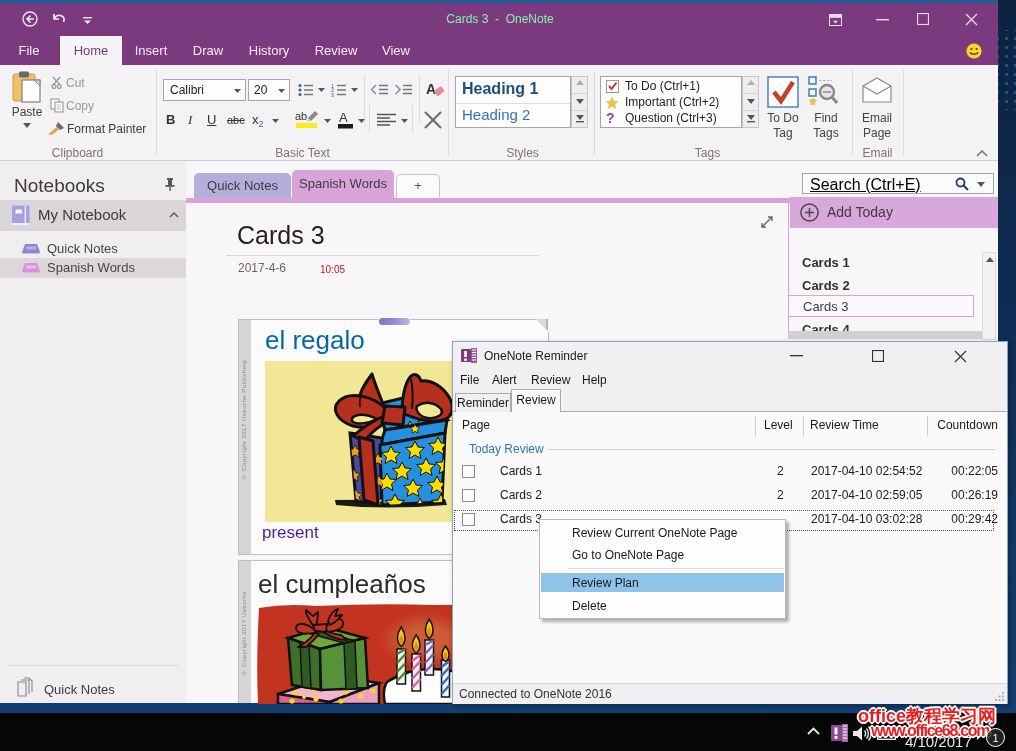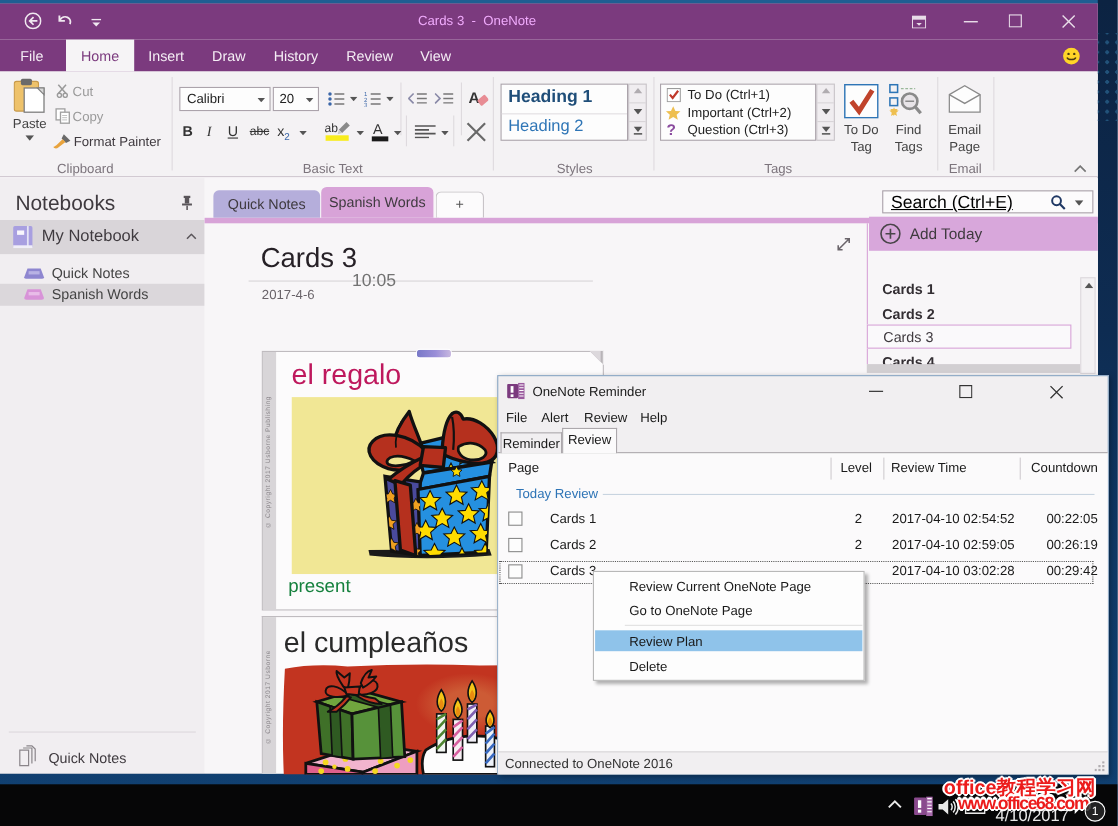--- a/index.html
+++ b/index.html
@@ -46,21 +46,21 @@
 
     <svg class="abs" style="left:51px;top:9px" width="16" height="14" viewBox="0 0 16 14">
       <path d="M3 2 L3 7 L8 7" stroke="#f0e8f0" stroke-width="1.7" fill="none"></path>
       <path d="M3.3 6.2 C5 3.6 8 2.6 10.4 3.8 C12.8 5 13.6 7.6 12.6 10" stroke="#f0e8f0" stroke-width="1.7" fill="none"></path>
     </svg>
 
     <svg class="abs" style="left:83px;top:14px" width="9" height="8" viewBox="0 0 9 8">
       <rect x="0" y="0" width="9" height="1.4" fill="#f0e8f0"></rect>
       <path d="M1 3.5 L4.5 7 L8 3.5 Z" fill="#f0e8f0"></path>
     </svg>
-    <div class="abs" style="left:380px;top:0;width:240px;height:33px;line-height:33px;color:#f0abfc;font-size:12px;">Cards 3&nbsp; -&nbsp; OneNote</div>
+    <div class="abs" style="left:380px;top:0;width:240px;height:33px;line-height:33px;text-align:center;color:#86efac;font-size:12px;">Cards 3&nbsp; -&nbsp; OneNote</div>
 
     <svg class="abs" style="left:829px;top:11px" width="13" height="12" viewBox="0 0 13 12">
       <rect x="0.5" y="0.5" width="12" height="11" fill="none" stroke="#e8dce8"></rect>
       <rect x="0.5" y="0.5" width="12" height="3.4" fill="#e8dce8"></rect>
       <path d="M6.5 9.5 L4 6.8 H9 Z" fill="#e8dce8"></path>
     </svg>
 
     <svg class="abs" style="left:876px;top:16px" width="13" height="2" viewBox="0 0 13 2">
         <rect width="13" height="1.4" fill="#e8dce8"></rect>
       </svg>
@@ -360,21 +360,21 @@
           <path d="M8.5 8.5 L13 13" stroke="#1f3864" stroke-width="2"></path>
         </svg>
         <svg class="abs" style="left:174px;top:8px" width="8" height="5" viewBox="0 0 8 5">
             <path d="M0 0 H8 L4 5 Z" fill="#555"></path>
           </svg>
       </div>
 
       <div class="abs" style="left:51px;top:59px;font-size:25px;color:#262026;">Cards 3</div>
       <div class="abs" style="left:40px;top:93px;width:313px;height:1px;background:#d8d4d8;"></div>
       <div class="abs" style="left:52px;top:99px;font-size:12px;color:#6a646a;">2017-4-6</div>
-      <div class="abs" style="left:134px;top:85px;font-size:16px;color:#737373;">10:05</div>
+      <div class="abs" style="left:134px;top:102px;font-size:10px;color:#b91c1c;">10:05</div>
 
       <svg class="abs" style="left:574px;top:53px" width="14" height="14" viewBox="0 0 14 14">
         <path d="M2 12 L12 2 M8 2 H12 V6 M2 8 V12 H6" stroke="#6a646a" stroke-width="1.4" fill="none"></path>
       </svg>
 
       <div class="abs" style="left:604px;top:35px;width:208px;height:31px;background:#d8a7db;">
         <svg class="abs" style="left:10px;top:6px" width="19" height="19" viewBox="0 0 19 19">
           <circle cx="9.5" cy="9.5" r="8.6" fill="none" stroke="#4a454a" stroke-width="1.5"></circle>
           <path d="M9.5 5 V14 M5 9.5 H14" stroke="#4a454a" stroke-width="1.5"></path>
         </svg>
@@ -392,21 +392,21 @@
 
       <div class="abs" style="left:796px;top:90px;width:14px;height:88px;background:#f3f1f3;border:1px solid #dcd8dc;">
         <svg class="abs" style="left:3px;top:4px" width="8" height="5" viewBox="0 0 8 5">
             <path d="M0 5 H8 L4 0 Z" fill="#555"></path>
           </svg>
       </div>
 
       <div class="abs" style="left:52px;top:157px;width:311px;height:236px;background:#fcfbfc;border:1px solid #bfbbbf;">
         <div class="abs" style="left:0;top:0;width:12px;height:234px;background:#d8d5d8;"></div>
         <div class="abs" style="left:2px;top:40px;font-size:6px;color:#8a858a;writing-mode:vertical-rl;transform:rotate(180deg);letter-spacing:0.5px;">© Copyright 2017 Usborne Publishing</div>
-        <div class="abs" style="left:26px;top:5px;font-size:26px;color:#be185d;">el regalo</div>
+        <div class="abs" style="left:26px;top:5px;font-size:26px;color:#0369a1;">el regalo</div>
 
         <svg class="abs" style="left:26px;top:41px" width="262" height="161" viewBox="0 0 262 161">
           <rect width="262" height="161" fill="#f1e795"></rect>
 
           <path d="M70 139 L180 138 L182 144 Q120 149 71 144 Z" fill="#1a1a1a"></path>
           <defs>
             <clipPath id="cpfront">
                 <path d="M115 84 L180 72 L177 141 L117 144 Z"></path>
               </clipPath>
             <clipPath id="cpleft">
@@ -469,21 +469,21 @@
 
             <path d="M120 45 L117 62 L138 64 L140 46 Z"></path>
           </g>
 
           <path d="M93 54 C88 55 85 58 88 61 C93 64 104 62 112 58 C106 55 99 53 93 54 Z" fill="#f1e795" stroke="#111" stroke-width="2.5"></path>
           <path d="M152 45 C160 40 170 41 176 48 C179 53 173 58 163 57 C155 56 150 50 152 45 Z" fill="#f1e795" stroke="#111" stroke-width="2.5"></path>
 
           <path d="M146 18 C148 28 148 38 147 48" fill="none" stroke="#111" stroke-width="2"></path>
           <path d="M100 22 C96 30 94 38 95 46" fill="none" stroke="#111" stroke-width="1.6"></path>
         </svg>
-        <div class="abs" style="left:23px;top:203px;font-size:17px;color:#15803d;">present</div>
+        <div class="abs" style="left:23px;top:203px;font-size:17px;color:#4c1d95;">present</div>
 
         <svg class="abs" style="right:-1px;top:-1px" width="13" height="13" viewBox="0 0 13 13">
           <path d="M0 0 L13 13 L13 0 Z" fill="#f8f6f8"></path>
           <path d="M0 0 L12 12 L12 0 Z" fill="#b8b4b8"></path>
           <path d="M0 0 L10 10 L10 0 Z" fill="#dcd8dc"></path>
         </svg>
       </div>
 
       <div class="abs" style="left:192px;top:155px;width:33px;height:9px;border-radius:4px;background:linear-gradient(90deg,#7878c8,#9a8ed8 55%,#c8b8e0);border:1px solid #fff;"></div>
 

